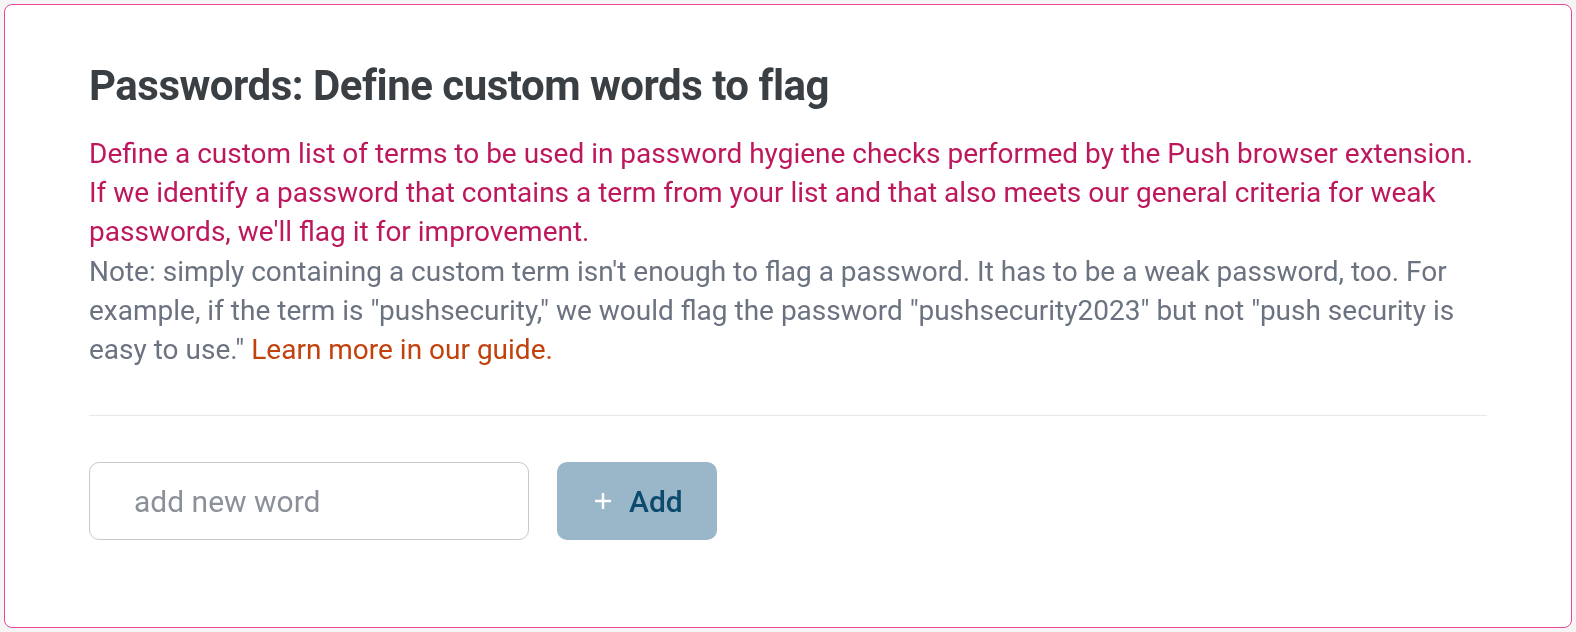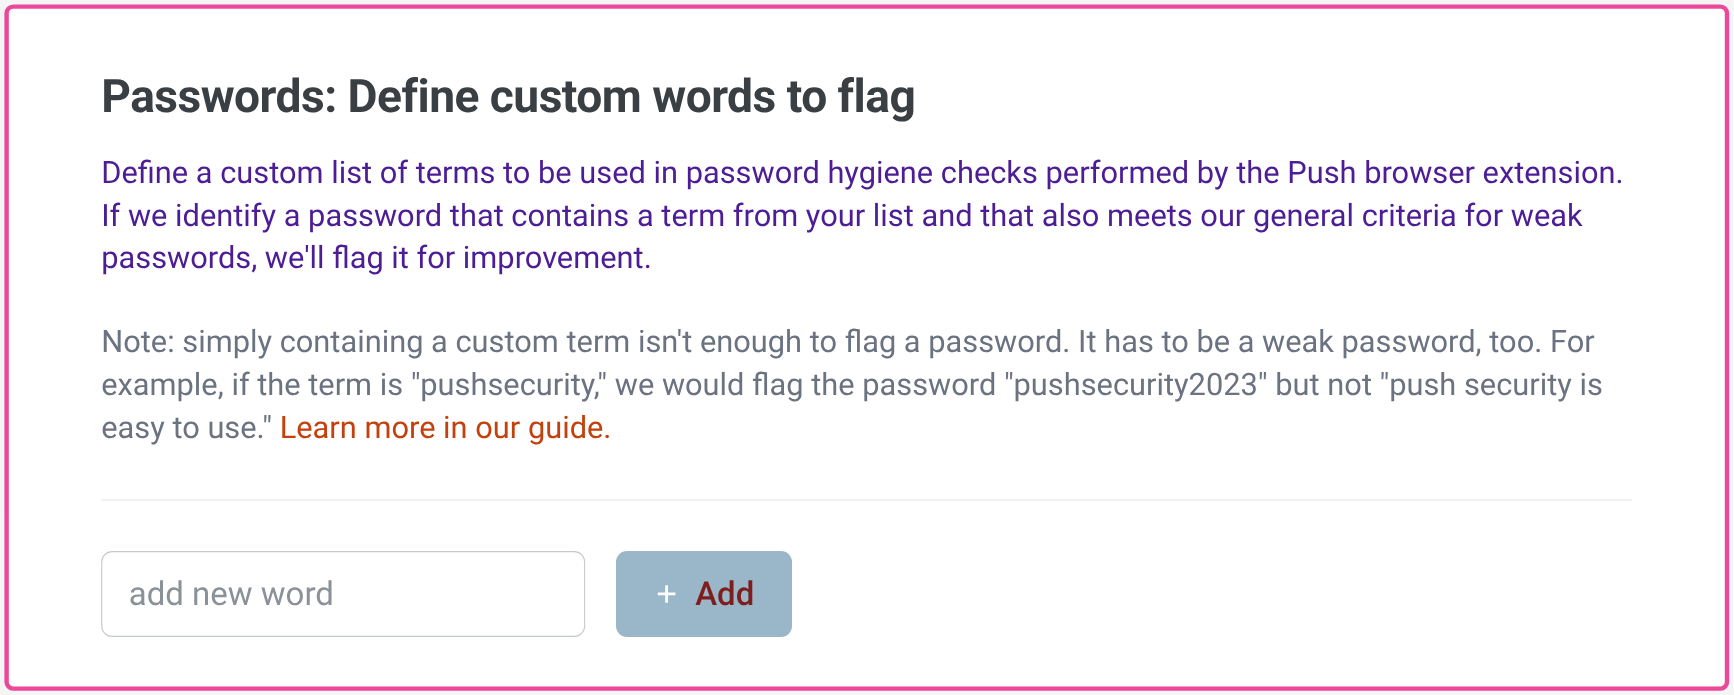--- a/index.html
+++ b/index.html
@@ -7,38 +7,37 @@
       padding: 0;
       box-sizing: border-box;
     }
     body {
       font-family: -apple-system, BlinkMacSystemFont, "Segoe UI", Roboto, Helvetica, Arial, sans-serif;
       background: #f5f5f5;
       padding: 4px;
     }
     .card {
       background: #ffffff;
-      border: 4px solid #ec4899;
+      border: 1px solid #ec4899;
       border-radius: 8px;
       width: 1568px;
       height: 624px;
       padding: 56px 84px;
     }
     .page-title {
       font-size: 42px;
       font-weight: 700;
       color: #3a3f44;
       margin-bottom: 24px;
       letter-spacing: -0.5px;
     }
     .description {
       font-size: 28px;
       line-height: 1.4;
-      color: #4c1d95;
-      margin-bottom: 36px;
+      color: #be185d;
     }
     .note-text {
       font-size: 28px;
       line-height: 1.4;
       color: #6b7280;
     }
     .learn-more-link {
       color: #c2410c;
       text-decoration: none;
       cursor: pointer;
@@ -52,36 +51,36 @@
     .input-row {
       display: flex;
       align-items: center;
       gap: 28px;
     }
     .word-input {
       width: 440px;
       height: 78px;
       border: 1px solid #c4c9cc;
       border-radius: 10px;
-      padding: 0 24px;
+      padding: 0 44px;
       font-size: 30px;
       color: #3b82f6;
       outline: none;
       font-family: inherit;
     }
     .word-input::placeholder {
       color: #8a9199;
     }
     .add-button {
       height: 78px;
       padding: 0 34px;
       background: #99b7c9;
       border: none;
       border-radius: 10px;
-      color: #7f1d1d;
+      color: #0c4a6e;
       font-size: 30px;
       font-weight: 500;
       cursor: pointer;
       display: inline-flex;
       align-items: center;
       gap: 14px;
       font-family: inherit;
     }
     .plus-icon {
       display: inline-flex;

